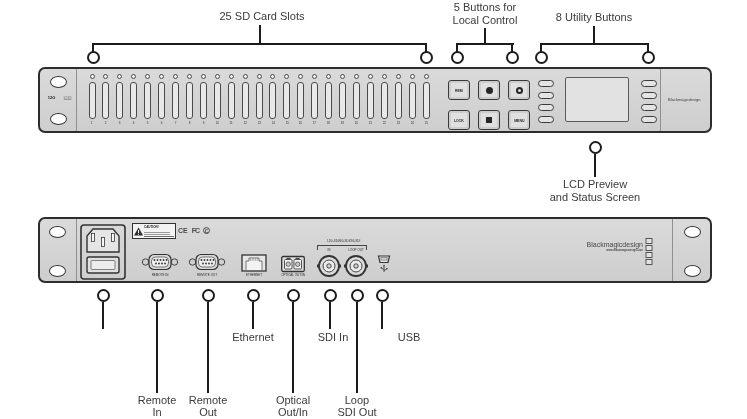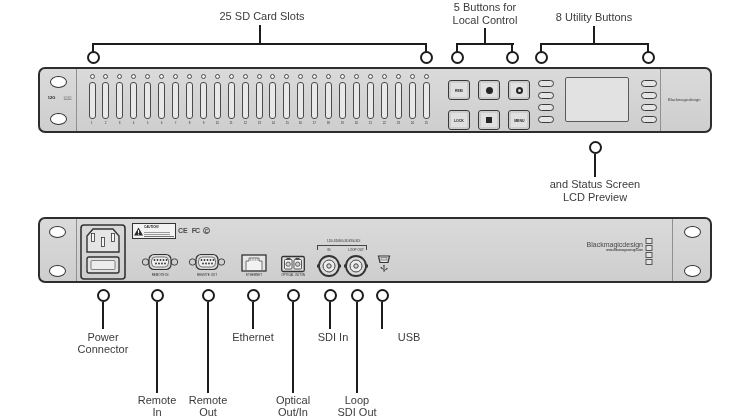--- a/index.html
+++ b/index.html
@@ -262,22 +262,22 @@
         <rect x="0.5" y="4" width="4" height="2.6" fill="none" stroke="#3c3c3c" stroke-width="0.7"></rect>
         <rect x="0.5" y="7.5" width="4" height="2.6" fill="none" stroke="#3c3c3c" stroke-width="0.7"></rect>
         <rect x="0.5" y="11" width="4" height="2.6" fill="none" stroke="#3c3c3c" stroke-width="0.7"></rect>
       </svg>
     </div>
   </div>
 
   <div class="co-circle" style="left:588.5px;top:141px;"></div>
   <div class="line" style="left:594px;top:154px;width:2px;height:23px;"></div>
   <div class="co-label" style="left:525px;top:178px;width:140px;">
+    <div>LCD Preview</div>
     <div>and Status Screen</div>
-    <div>LCD Preview</div>
   </div>
 
   <div class="rack" style="top:217px;">
     <div class="divider" style="left:36px;"></div>
     <div class="divider" style="left:632px;"></div>
     <div class="hole" style="left:9px;top:7px;"></div>
     <div class="hole" style="left:9px;top:46px;"></div>
     <div class="hole" style="left:644px;top:7px;"></div>
     <div class="hole" style="left:644px;top:46px;"></div>
 
@@ -417,24 +417,20 @@
       <rect x="1" y="0.5" width="6" height="5" fill="#e3e3e3" stroke="#474747" stroke-width="0.9"></rect>
       <rect x="1" y="7.5" width="6" height="5" fill="#e3e3e3" stroke="#474747" stroke-width="0.9"></rect>
       <rect x="1" y="14.5" width="6" height="5" fill="#e3e3e3" stroke="#474747" stroke-width="0.9"></rect>
       <rect x="1" y="21.5" width="6" height="5" fill="#e3e3e3" stroke="#474747" stroke-width="0.9"></rect>
     </svg>
   </div>
 
   <div class="abs" style="left:0;top:0;width:100%;height:100%;">
       <div class="co-circle" style="left: 96.5px; top: 289px;"></div>
       <div class="line" style="left: 102px; top: 302px; width: 2px; height: 27px;"></div>
-      <div class="co-label" style="left: 58px; width: 90px; top: 331px; line-height: 12px;">
-        <div>Power</div>
-        <div>Connector</div>
-      </div>
       <div class="co-circle" style="left: 150.5px; top: 289px;"></div>
       <div class="line" style="left: 156px; top: 302px; width: 2px; height: 91px;"></div>
       <div class="co-label" style="left: 112px; width: 90px; top: 394px; line-height: 12px;">
         <div>Remote</div>
         <div>In</div>
       </div>
       <div class="co-circle" style="left: 201.5px; top: 289px;"></div>
       <div class="line" style="left: 207px; top: 302px; width: 2px; height: 91px;"></div>
       <div class="co-label" style="left: 163px; width: 90px; top: 394px; line-height: 12px;">
         <div>Remote</div>

